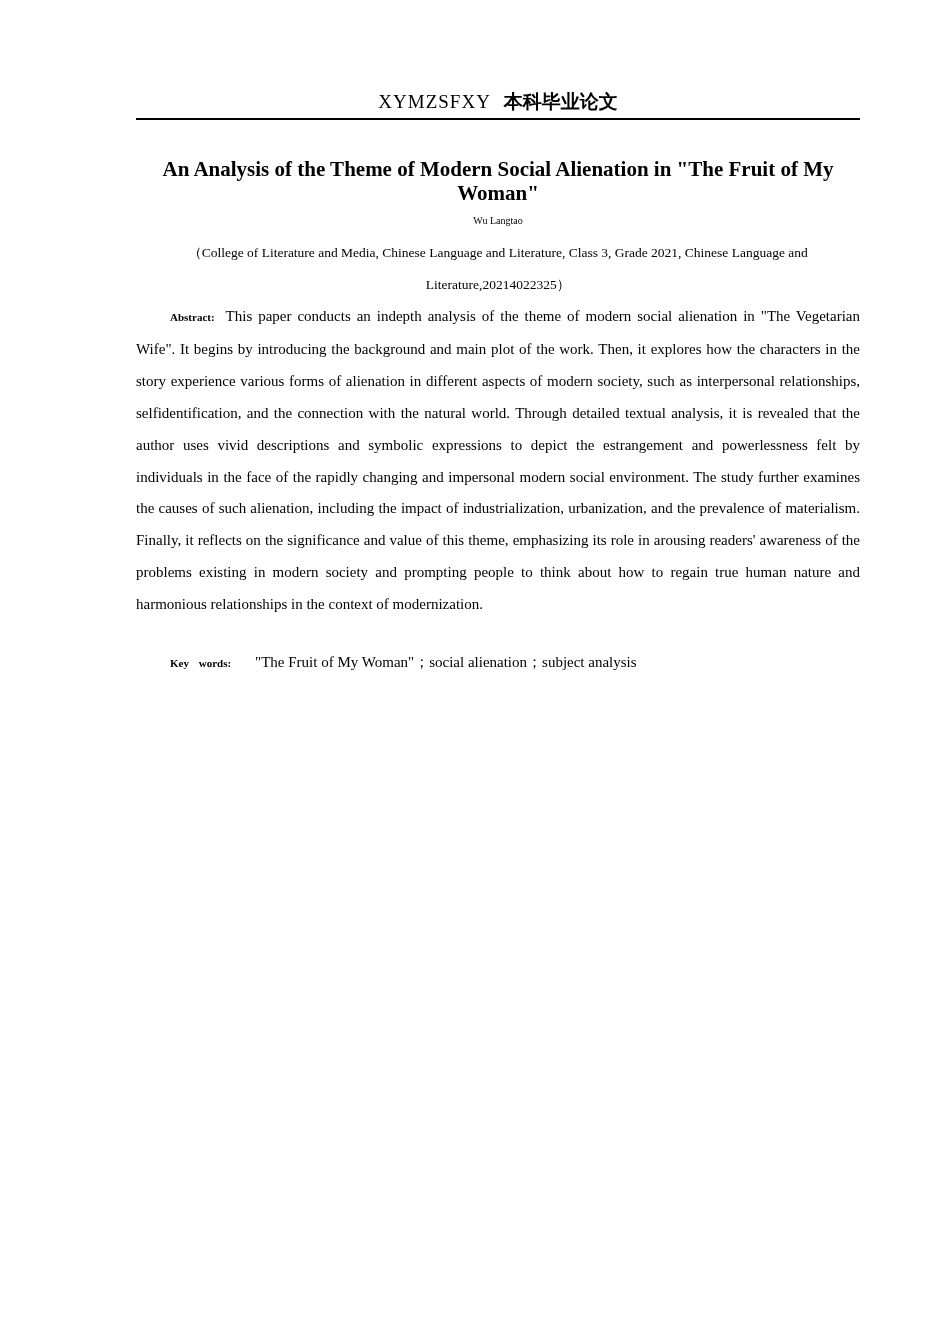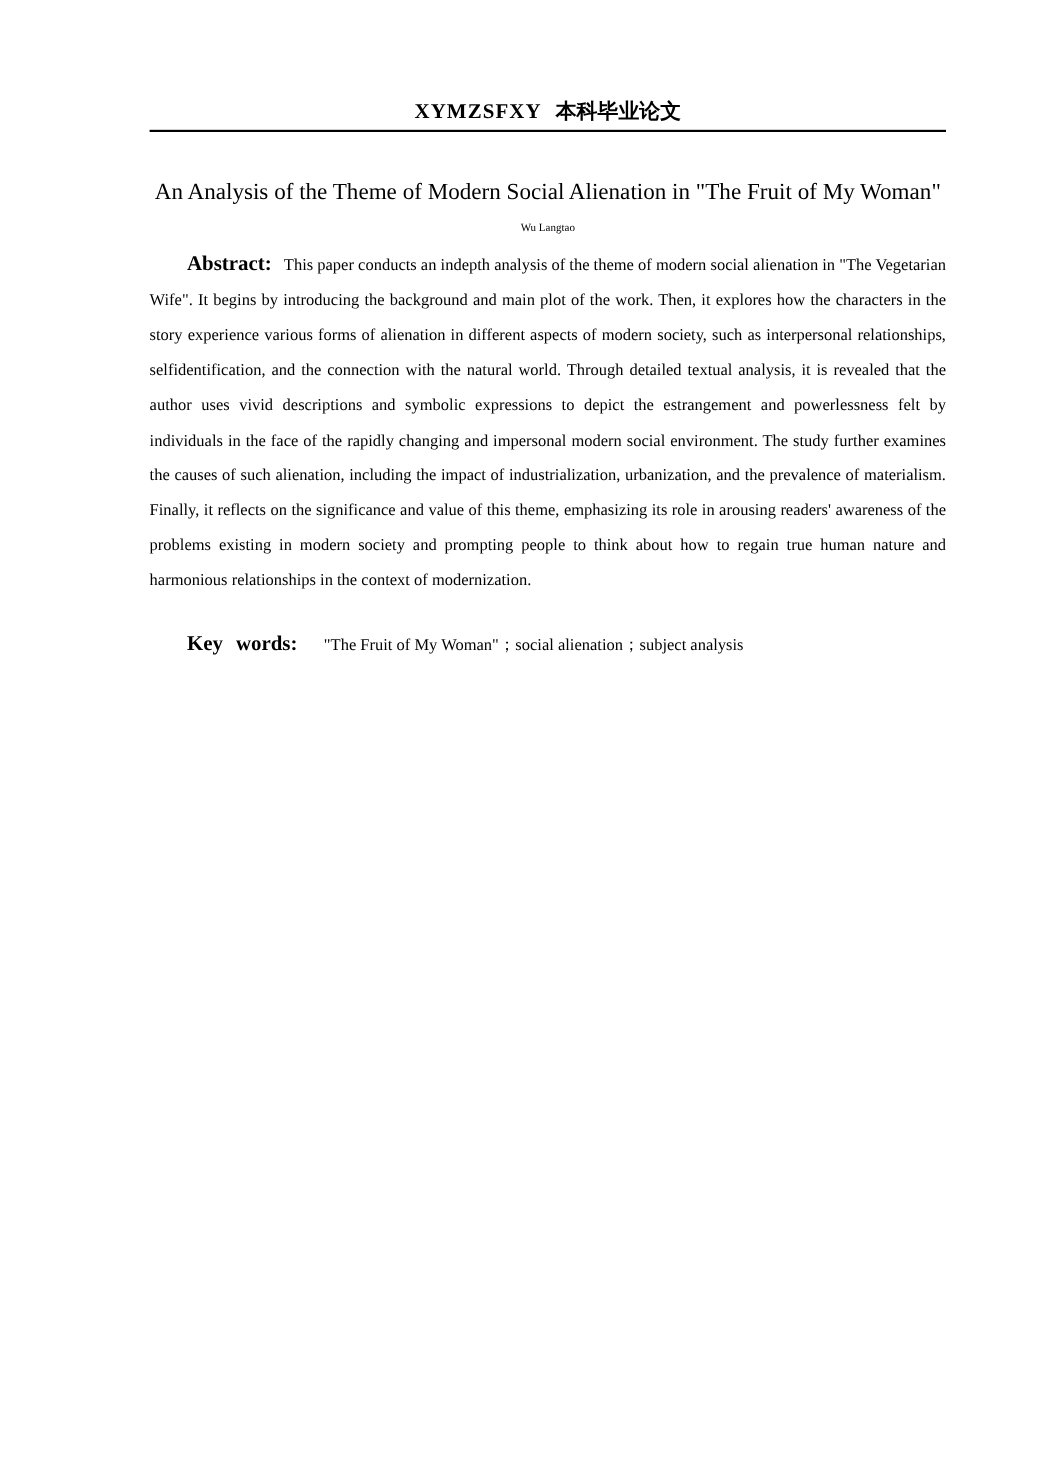--- a/index.html
+++ b/index.html
@@ -26,53 +26,53 @@
     text-align: center;
     border-bottom: 2px solid #000000;
     padding-bottom: 4px;
     font-size: 19px;
     line-height: 24px;
     white-space: nowrap;
   }
   .header-latin {
     font-family: "Liberation Serif", serif;
     letter-spacing: 1px;
-    font-weight: bold;
+    font-weight: normal;
   }
   .header-cn {
     font-weight: bold;
     margin-left: 8px;
   }
   .doc-title {
     margin: 37px 0 0 0;
     text-align: center;
     font-size: 21px;
-    font-weight: normal;
-    line-height: 35px;
+    font-weight: bold;
+    line-height: 24px;
   }
   .author {
     text-align: center;
     font-size: 10px;
     line-height: 32px;
   }
   .affiliation {
     text-align: center;
     font-size: 13.5px;
     line-height: 32px;
   }
   .abstract {
     margin: 0;
     text-align: justify;
     font-size: 15px;
     line-height: 31.9px;
     text-indent: 34px;
   }
   .label {
     font-weight: bold;
-    font-size: 19px;
+    font-size: 11px;
   }
   .abstract-label {
     margin-right: 11px;
   }
   .keywords {
     margin: 25px 0 0 0;
     font-size: 15px;
     line-height: 32px;
     text-indent: 34px;
     text-align: left;
@@ -89,20 +89,21 @@
 
   <header class="page-header">
     <span class="header-latin">XYMZSFXY</span>
     <span class="header-cn">本科毕业论文</span>
   </header>
 
   <h1 class="doc-title">An Analysis of the Theme of Modern Social Alienation in "The Fruit of My Woman"</h1>
 
   <div class="author">Wu Langtao</div>
 
+  <div class="affiliation">（College of Literature and Media, Chinese Language and Literature, Class 3, Grade 2021, Chinese Language and Literature,20214022325）</div>
 
   <p class="abstract">
     <span class="label abstract-label">Abstract:</span><span>This paper conducts an indepth analysis of the theme of modern social alienation in "The Vegetarian Wife". It begins by introducing the background and main plot of the work. Then, it explores how the characters in the story experience various forms of alienation in different aspects of modern society, such as interpersonal relationships, selfidentification, and the connection with the natural world. Through detailed textual analysis, it is revealed that the author uses vivid descriptions and symbolic expressions to depict the estrangement and powerlessness felt by individuals in the face of the rapidly changing and impersonal modern social environment. The study further examines the causes of such alienation, including the impact of industrialization, urbanization, and the prevalence of materialism. Finally, it reflects on the significance and value of this theme, emphasizing its role in arousing readers' awareness of the problems existing in modern society and prompting people to think about how to regain true human nature and harmonious relationships in the context of modernization.</span>
   </p>
 
   <p class="keywords">
     <span class="label kw-label">Key words:</span><span>"The Fruit of My Woman"；social alienation；subject analysis</span>
   </p>
 
 </div>

